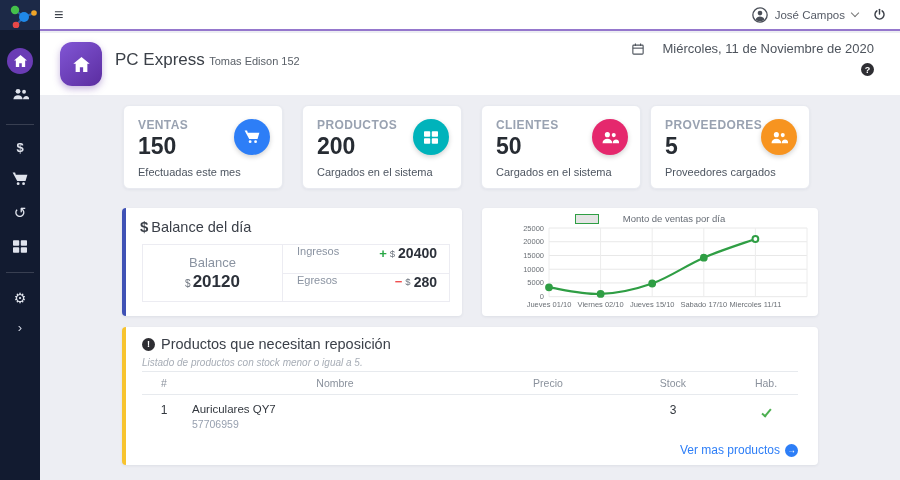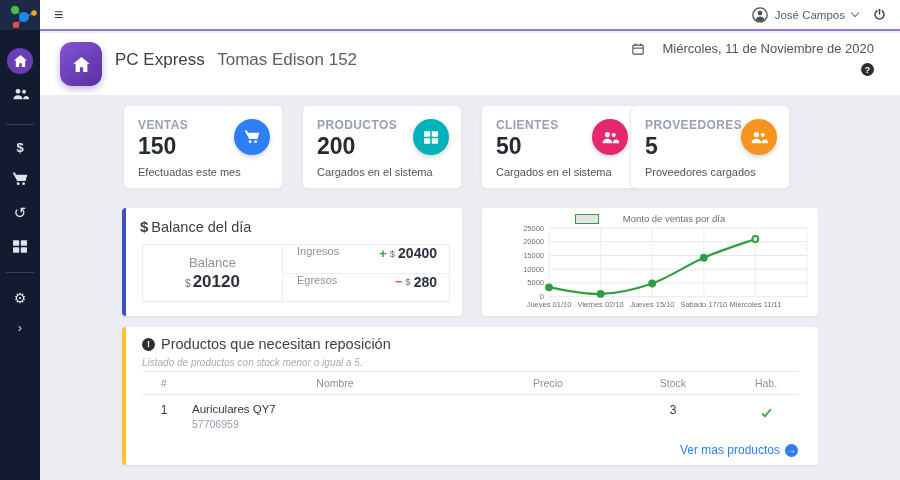--- a/index.html
+++ b/index.html
@@ -23,28 +23,28 @@
   .tb-right{margin-left:auto;display:flex;align-items:center;gap:7px}
   .user-name{font-size:11.5px;color:#555b66}
   .chev-down{width:6px;height:6px;border-right:1.4px solid #777;border-bottom:1.4px solid #777;transform:rotate(45deg);margin-top:-3px}
   .power-btn{margin-left:8px;display:flex;align-items:center;cursor:pointer}
 
   
   .page-header{position:absolute;left:40px;top:33px;width:860px;height:62px;background:#fff;z-index:4}
   .home-tile{position:absolute;left:20px;top:9px;width:42px;height:44px;border-radius:12px;background:linear-gradient(140deg,#8156d5,#5b2da0);display:flex;align-items:center;justify-content:center;box-shadow:0 3px 7px rgba(91,45,160,.35);cursor:pointer}
   .store-line{position:absolute;left:75px;top:17px;white-space:nowrap}
   .store-name{font-size:17px;color:#3b4048}
-  .store-sub{font-size:17px;color:#5a6068;margin-left:8px}
+  .store-sub{font-size:11px;color:#5a6068;margin-left:0}
   .hdr-right{position:absolute;right:26px;top:8px;text-align:right}
   .date-row{display:flex;align-items:center;gap:19px;font-size:13px;color:#4e545d}
   .help-circle{margin-top:7px;margin-left:auto;width:13px;height:13px;border-radius:50%;background:#2e2e33;color:#fff;font-size:9px;font-weight:bold;display:flex;align-items:center;justify-content:center;cursor:pointer}
 
   
   .stat-card{position:absolute;top:105px;width:160px;height:84px;background:#fff;border-radius:6px;border:1px solid #e8eaf0;box-shadow:0 1px 3px rgba(40,50,80,.06);padding:12px 14px}
-  .sc-1{left:123px}.sc-2{left:302px}.sc-3{left:481px}.sc-4{left:630px}
+  .sc-1{left:123px}.sc-2{left:302px}.sc-3{left:481px}.sc-4{left:650px}
   .stat-label{font-size:12px;font-weight:bold;color:#99a2b1;letter-spacing:.4px}
   .stat-value{font-size:23px;font-weight:bold;color:#272c33;margin-top:1px}
   .stat-caption{position:absolute;left:14px;bottom:10px;font-size:11px;color:#4d5560}
   .stat-icon{position:absolute;right:12px;top:13px;width:36px;height:36px;border-radius:50%;display:flex;align-items:center;justify-content:center;color:#fff;box-shadow:0 2px 5px rgba(0,0,0,.18)}
 
   
   .balance-panel{position:absolute;left:122px;top:208px;width:340px;height:108px;background:#fff;border-radius:4px;border-left:4px solid #3f51b5;box-shadow:0 1px 3px rgba(40,50,80,.08)}
   .bp-title{position:absolute;left:14px;top:10px;font-size:14.5px;color:#3a3f48}
   .bp-title b{font-size:15px;margin-right:3px}
   .bp-box{position:absolute;left:16px;top:36px;right:12px;height:58px;border:1px solid #ececf2;display:flex}

